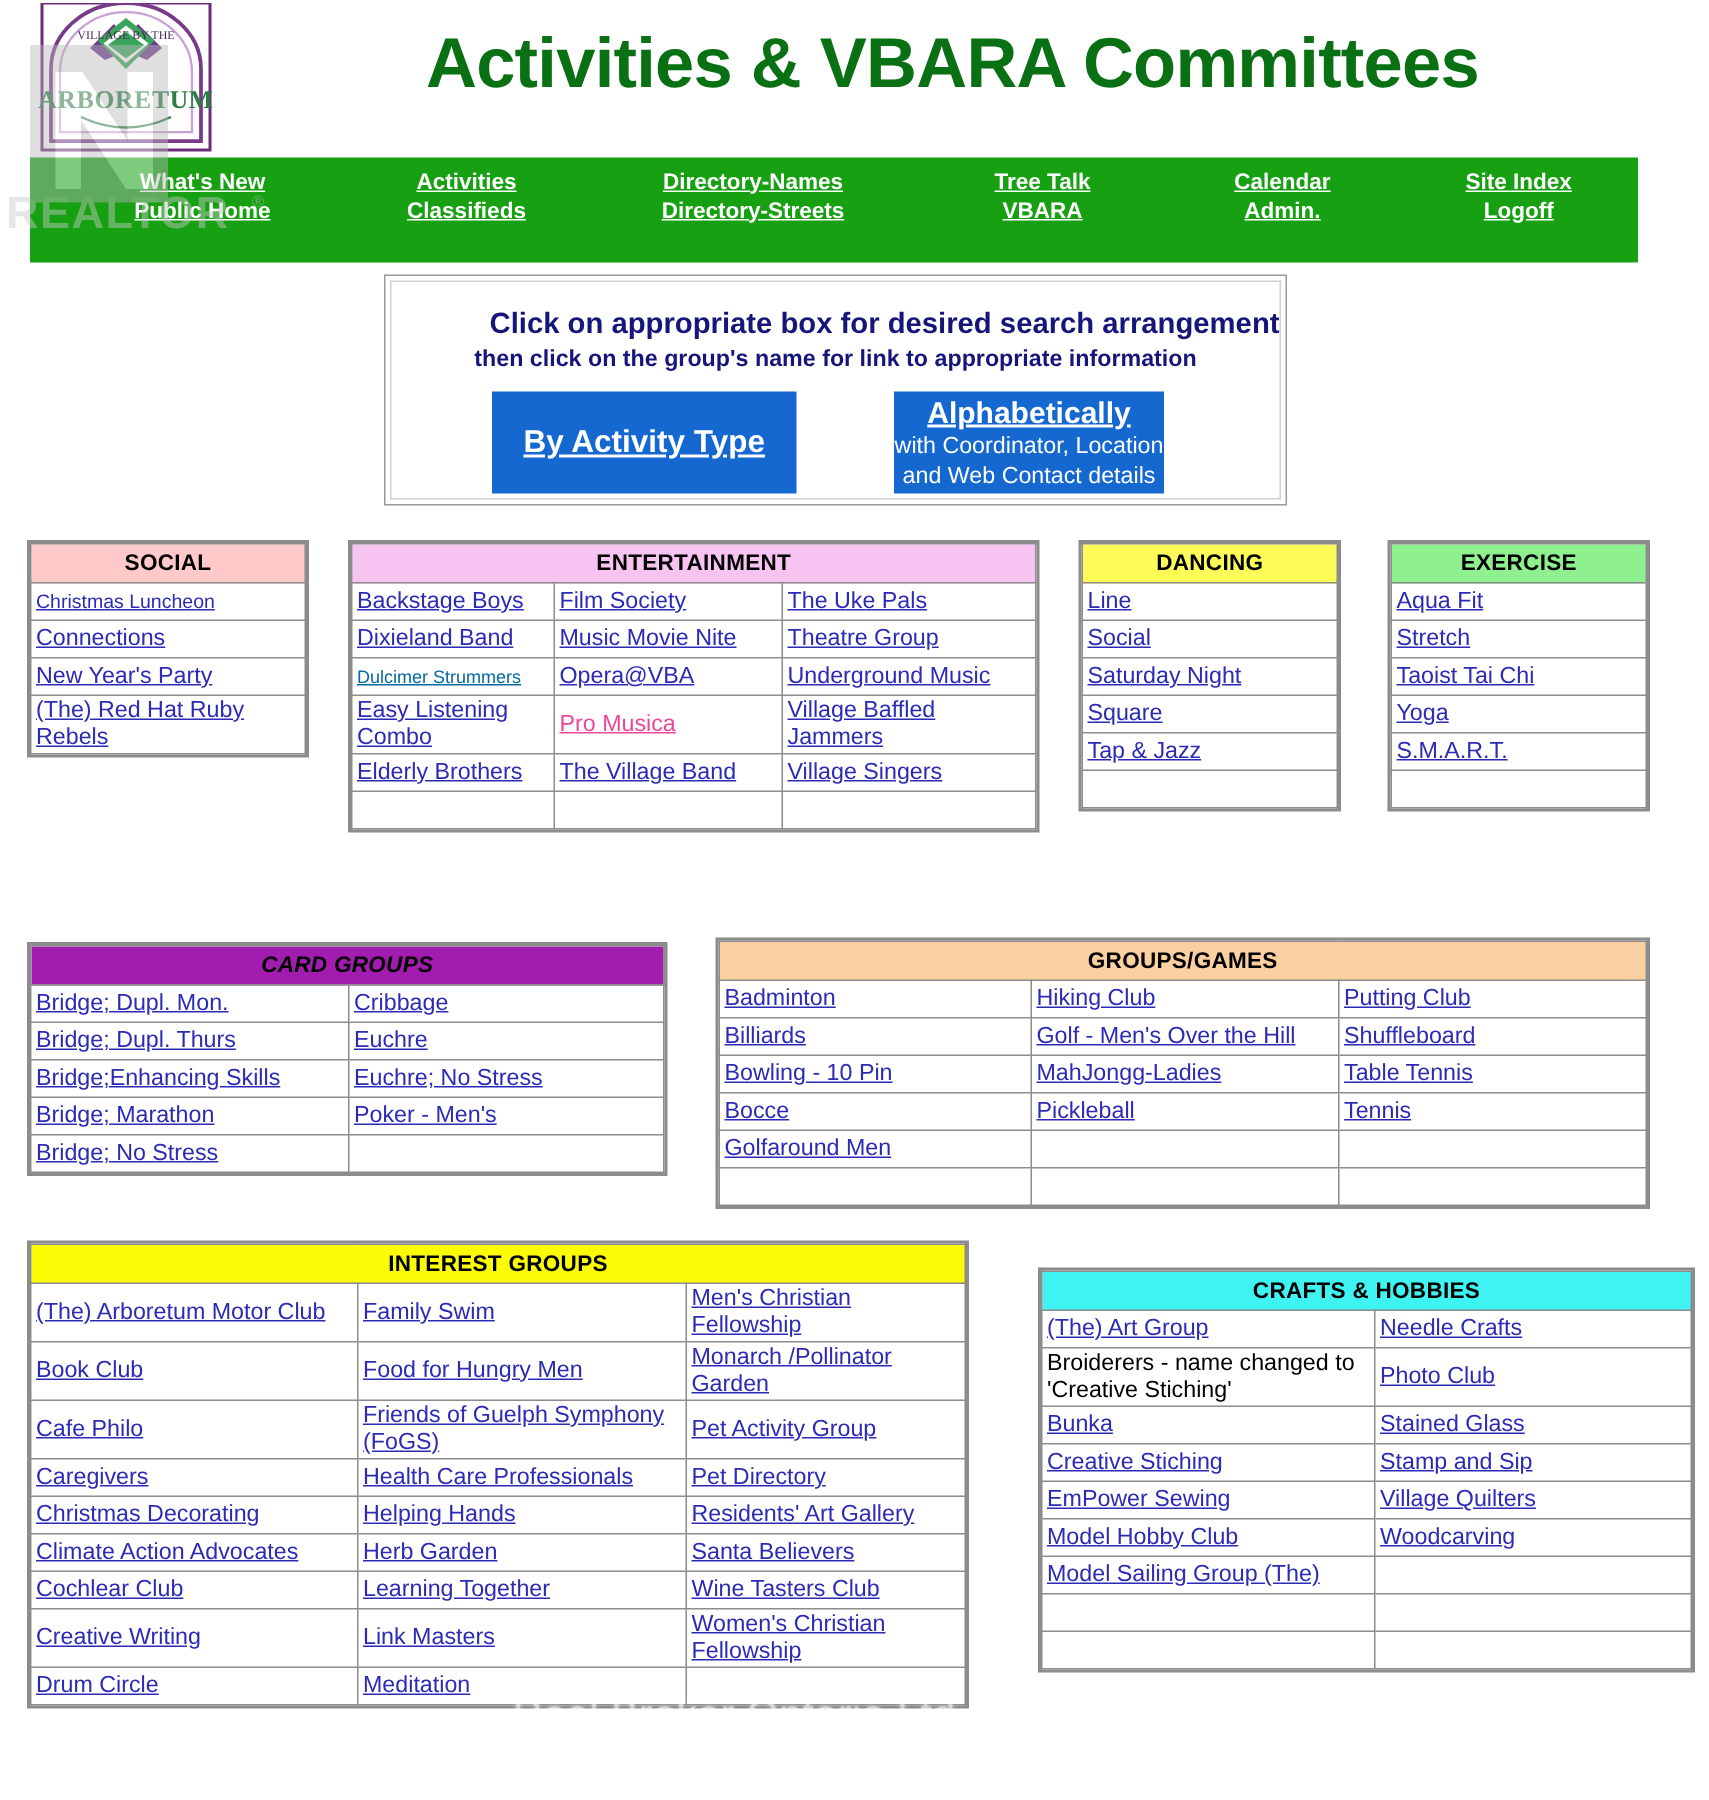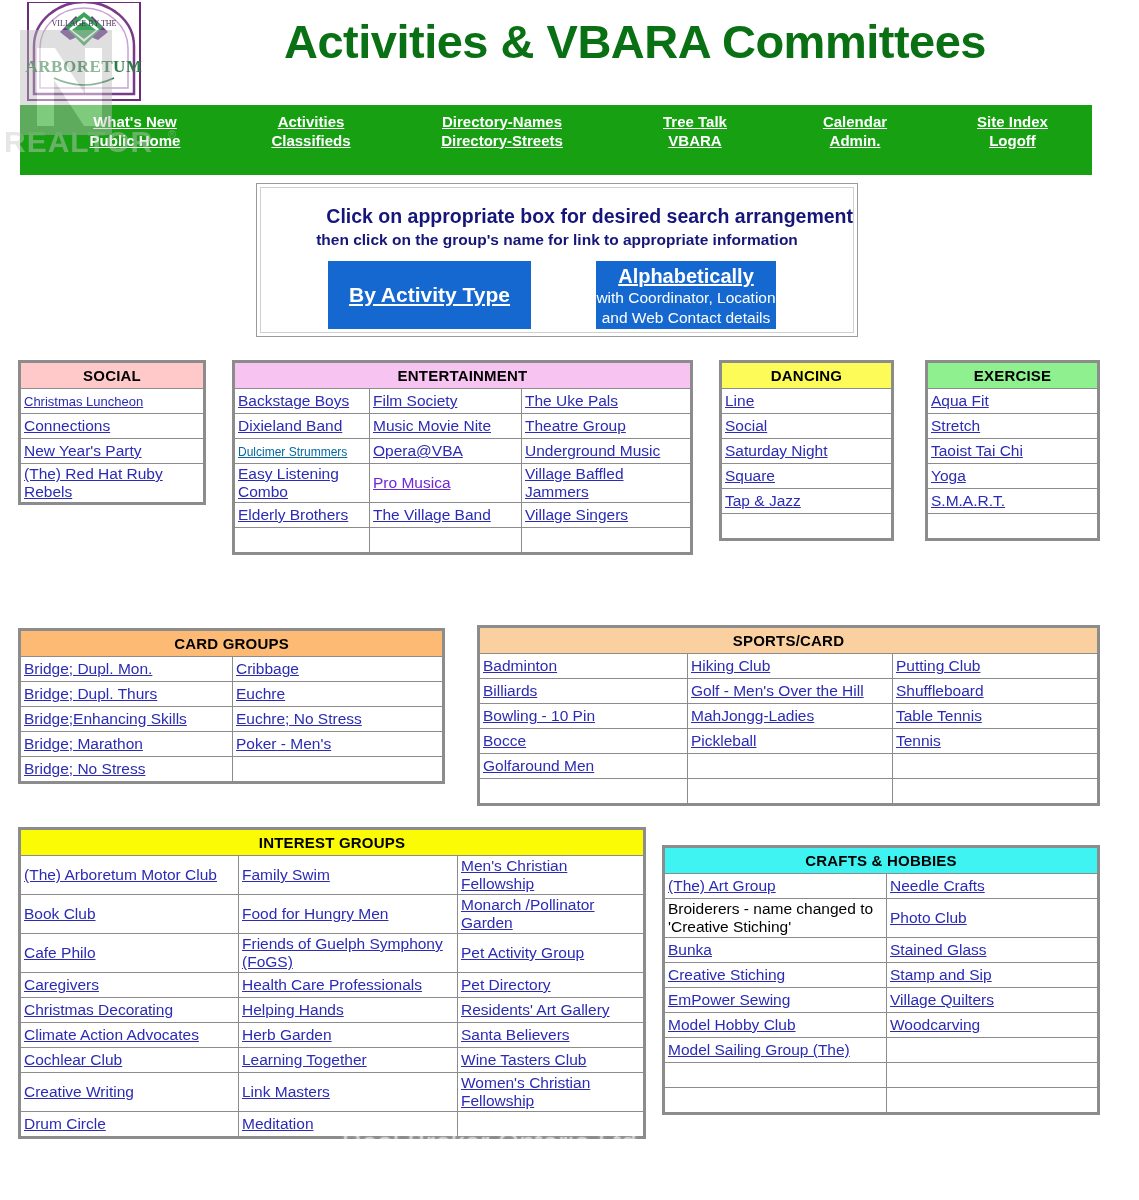--- a/index.html
+++ b/index.html
@@ -118,28 +118,28 @@
   }
 
   
   #grp-social       {left:18px;  top:360px; width:188px;}
   #grp-entertainment{left:232px; top:360px; width:461px;}
   #grp-dancing      {left:719px; top:360px; width:175px;}
   #grp-exercise     {left:925px; top:360px; width:175px;}
   #grp-cards        {left:18px;  top:628px; width:427px;}
   #grp-sports       {left:477px; top:625px; width:623px;}
   #grp-interest     {left:18px;  top:827px; width:628px;}
-  #grp-crafts       {left:662px; top:845px; width:438px;}
+  #grp-crafts       {left:692px; top:845px; width:438px;}
 
   
   .hd-social  {background:#ffc9c9;}
   .hd-enter   {background:#f7c4f2;}
   .hd-dance   {background:#fdfb58;}
   .hd-exercise{background:#8ef08e;}
-  .hd-cards   {background:#fdba74;}
+  .hd-cards   {background:#a21caf;font-style:italic;}
   .hd-sports  {background:#fbd0a0;}
   .hd-interest{background:#fbfb06;}
   .hd-crafts  {background:#3ff3f3;}
 
   
   .wm-realtor{
     position:absolute;left:0px;top:18px;width:200px;height:145px;
     pointer-events:none;opacity:.45;
   }
   .wm-broker{
@@ -266,21 +266,21 @@
           <td><span style="color: rgb(43, 43, 181); text-decoration: underline; cursor: pointer; font-size: 15.5px;">Music Movie Nite</span></td>
           <td><span style="color: rgb(43, 43, 181); text-decoration: underline; cursor: pointer; font-size: 15.5px;">Theatre Group</span></td>
         </tr>
         <tr>
           <td><span style="color: #0369a1; text-decoration: underline; cursor: pointer; font-size: 12px;">Dulcimer Strummers</span></td>
           <td><span style="color: rgb(43, 43, 181); text-decoration: underline; cursor: pointer; font-size: 15.5px;">Opera@VBA</span></td>
           <td><span style="color: rgb(43, 43, 181); text-decoration: underline; cursor: pointer; font-size: 15.5px;">Underground Music</span></td>
         </tr>
         <tr>
           <td><span style="color: rgb(43, 43, 181); text-decoration: underline; cursor: pointer; font-size: 15.5px;">Easy Listening Combo</span></td>
-          <td><span style="color: #6d28d9; text-decoration: underline; cursor: pointer; font-size: 15.5px;">Pro Musica</span></td>
+          <td><span style="color: #ec4899; text-decoration: underline; cursor: pointer; font-size: 15.5px;">Pro Musica</span></td>
           <td><span style="color: rgb(43, 43, 181); text-decoration: underline; cursor: pointer; font-size: 15.5px;">Village Baffled Jammers</span></td>
         </tr>
         <tr>
           <td><span style="color: rgb(43, 43, 181); text-decoration: underline; cursor: pointer; font-size: 15.5px;">Elderly Brothers</span></td>
           <td><span style="color: rgb(43, 43, 181); text-decoration: underline; cursor: pointer; font-size: 15.5px;">The Village Band</span></td>
           <td><span style="color: rgb(43, 43, 181); text-decoration: underline; cursor: pointer; font-size: 15.5px;">Village Singers</span></td>
         </tr>
         <tr>
           <td>&nbsp;</td>
           <td>&nbsp;</td>
@@ -390,21 +390,21 @@
   </div>
 <div class="grp" id="grp-sports">
     <table>
       <colgroup>
         <col style="width: 208px;">
         <col style="width: 205px;">
         <col>
       </colgroup>
       <thead>
         <tr>
-          <th colspan="3" class="hd-sports">SPORTS/CARD</th>
+          <th colspan="3" class="hd-sports">GROUPS/GAMES</th>
         </tr>
       </thead>
       <tbody>
         <tr>
           <td><span style="color: rgb(43, 43, 181); text-decoration: underline; cursor: pointer; font-size: 15.5px;">Badminton</span></td>
           <td><span style="color: rgb(43, 43, 181); text-decoration: underline; cursor: pointer; font-size: 15.5px;">Hiking Club</span></td>
           <td><span style="color: rgb(43, 43, 181); text-decoration: underline; cursor: pointer; font-size: 15.5px;">Putting Club</span></td>
         </tr>
         <tr>
           <td><span style="color: rgb(43, 43, 181); text-decoration: underline; cursor: pointer; font-size: 15.5px;">Billiards</span></td>

